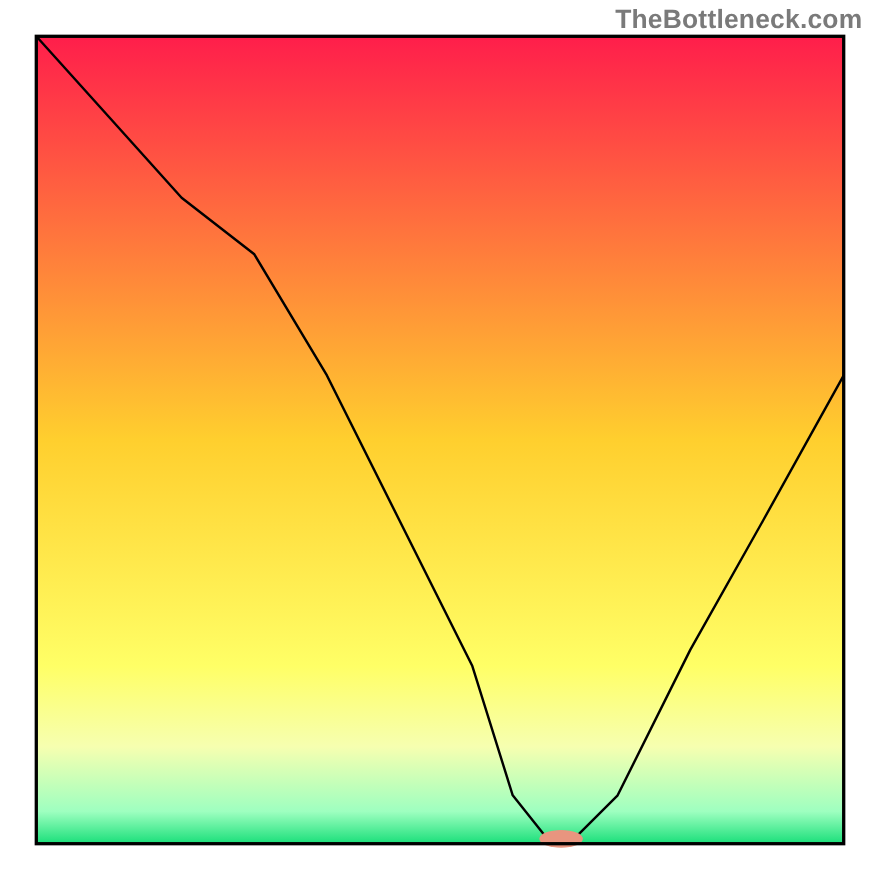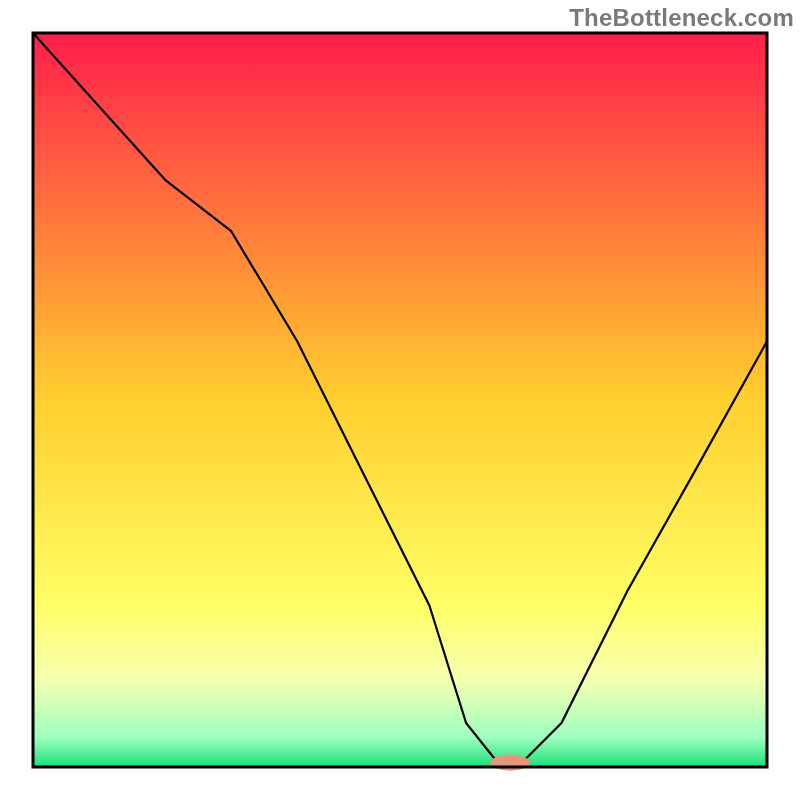--- a/index.html
+++ b/index.html
@@ -1,21 +1,21 @@
 <!DOCTYPE html>
 <html><head>
 <meta charset="utf-8">
 <style>
   * { margin: 0; padding: 0; box-sizing: border-box; }
   html, body { width: 800px; height: 800px; overflow: hidden; background: #fff; }
   .wrap { position: relative; width: 800px; height: 800px; }
   .watermark {
     position: absolute;
     top: 4px;
-    right: 6px;
+    right: 16px;
     font-family: Arial, Helvetica, sans-serif;
     font-size: 24px;
     font-weight: bold;
     color: #7a7a7a;
     letter-spacing: 0.2px;
   }
   svg { display: block; }
 </style>
 </head>
 <body>

